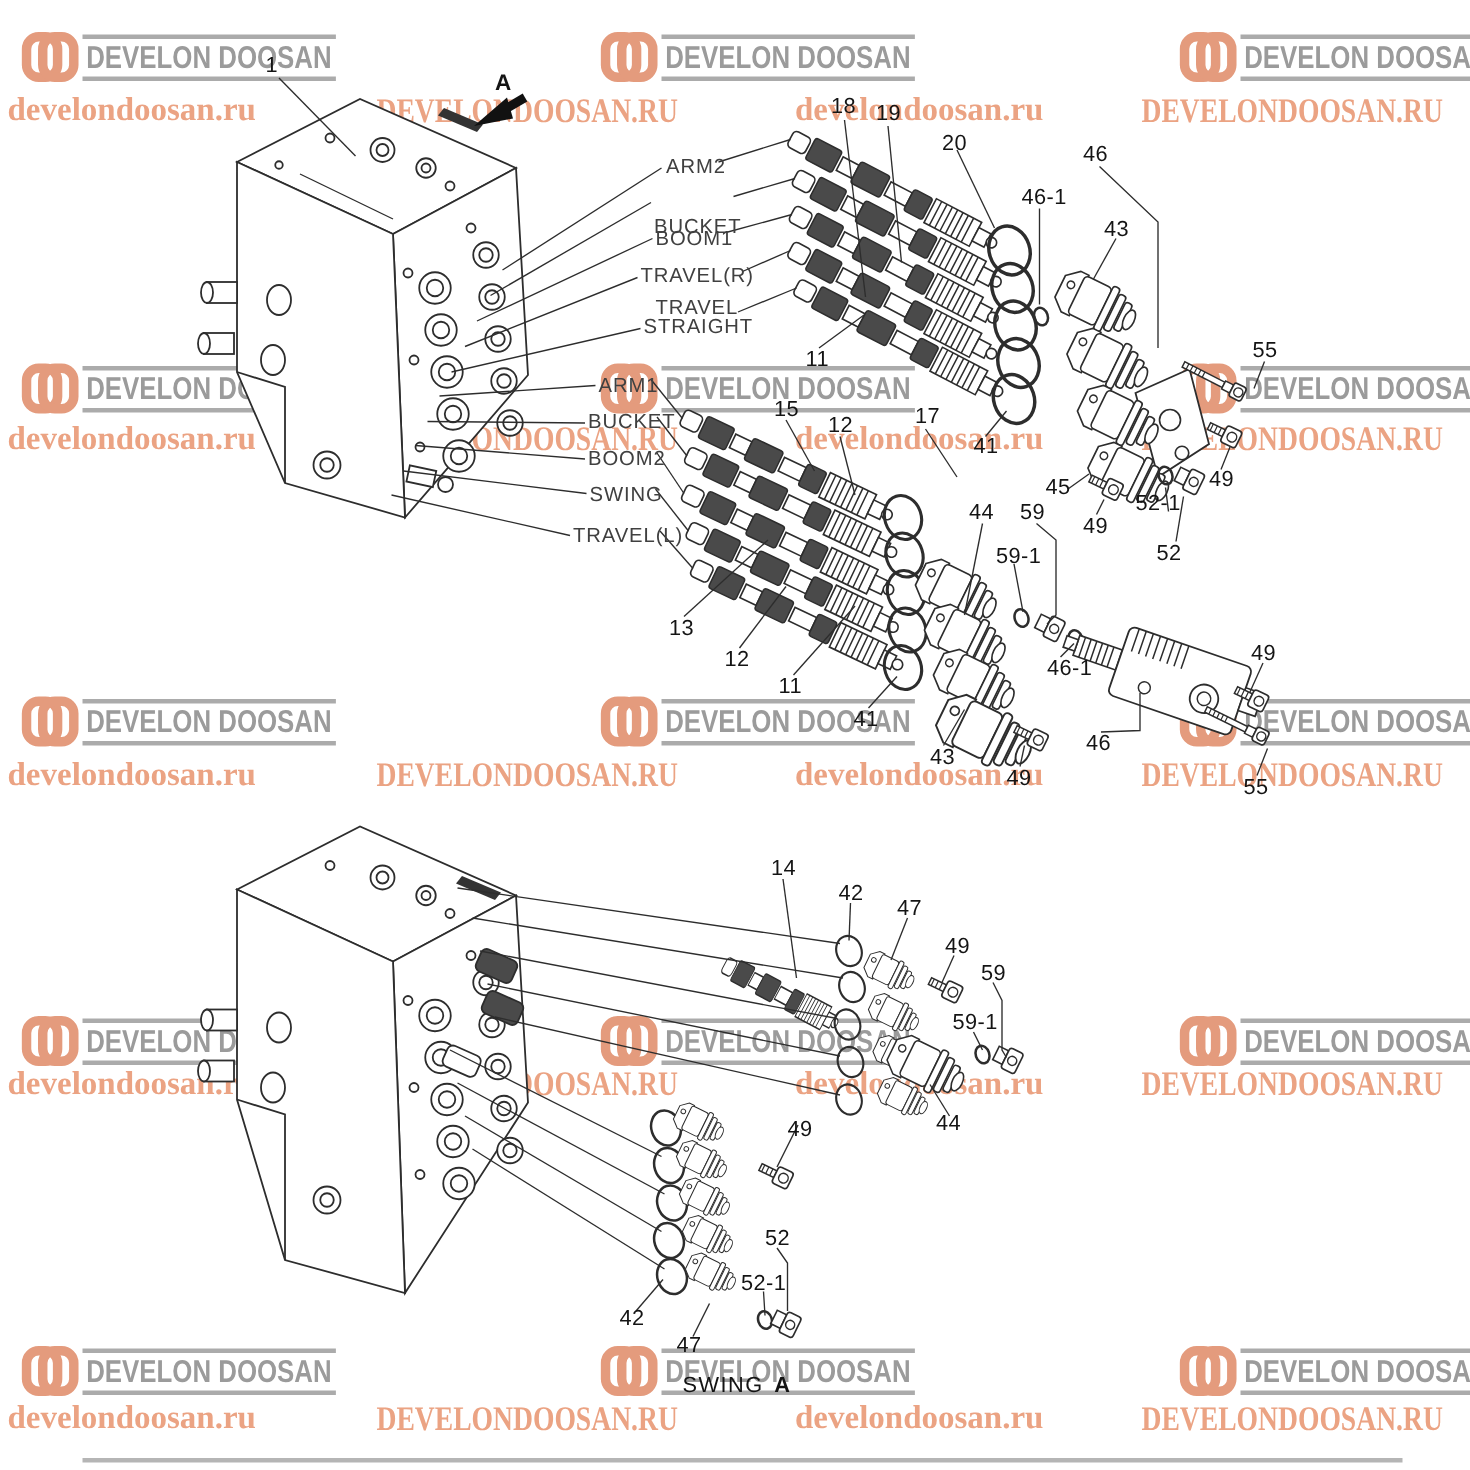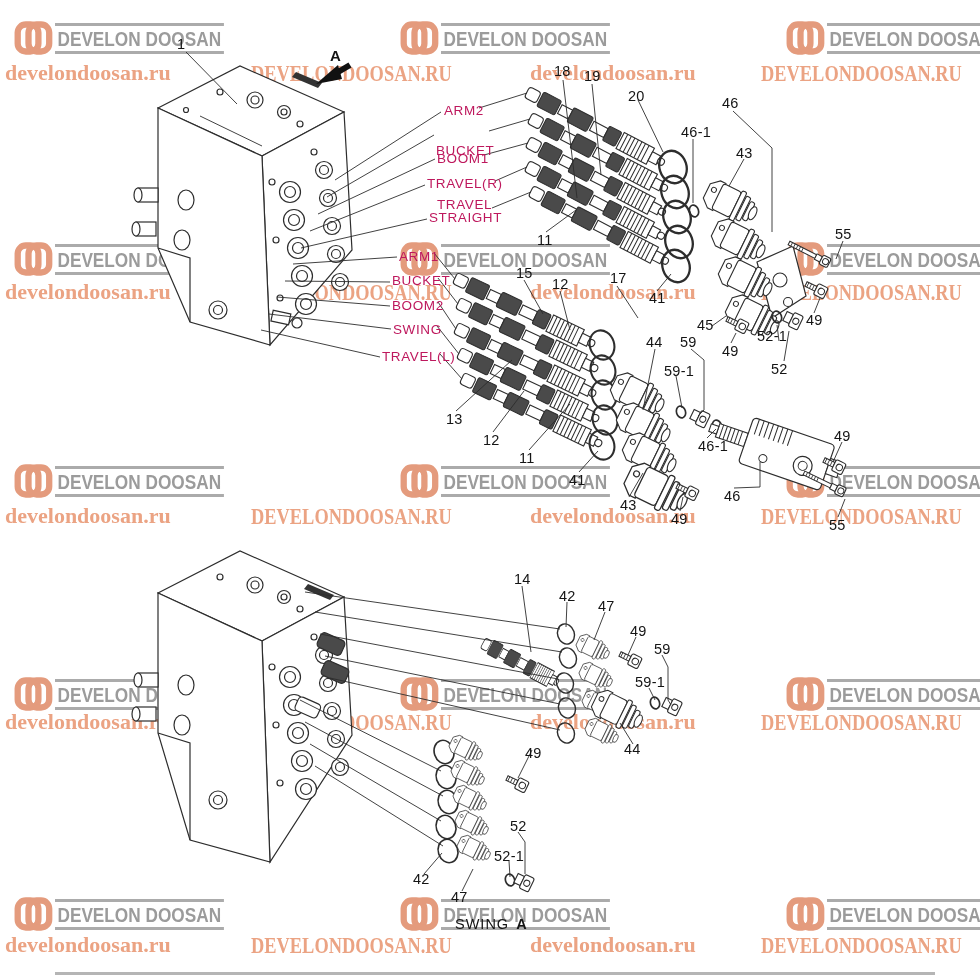--- a/index.html
+++ b/index.html
@@ -14,21 +14,21 @@
   .wm-url{position:absolute;z-index:0;font-family:"Liberation Serif",serif;font-weight:bold;
     white-space:nowrap;color:#E78F68;opacity:.82;line-height:1;}
   .wm-url.lo{font-size:22px;}
   .wm-url.up{font-size:23px;transform:scaleX(.8);transform-origin:left center;}
   .wm-line{position:absolute;left:55px;top:972px;width:880px;height:3px;background:#B5B5B5;z-index:0;}
   
   #art{position:absolute;left:0;top:0;z-index:1;}
   
   .co{position:absolute;z-index:3;font-size:14.5px;color:#141414;letter-spacing:.3px;
       line-height:1;white-space:nowrap;}
-  .port{position:absolute;z-index:3;font-size:13.5px;color:#be185d;letter-spacing:.6px;
+  .port{position:absolute;z-index:3;font-size:13.5px;color:#404040;letter-spacing:.6px;
       line-height:1;white-space:nowrap;}
   .bold{font-weight:bold;font-size:15px;}
   .viewlab{position:absolute;z-index:3;font-size:14.5px;color:#141414;letter-spacing:1px;}
   .viewlab b{margin-left:7px;}
 </style>
 </head>
 <body>
 
 <div id="stage">
 

